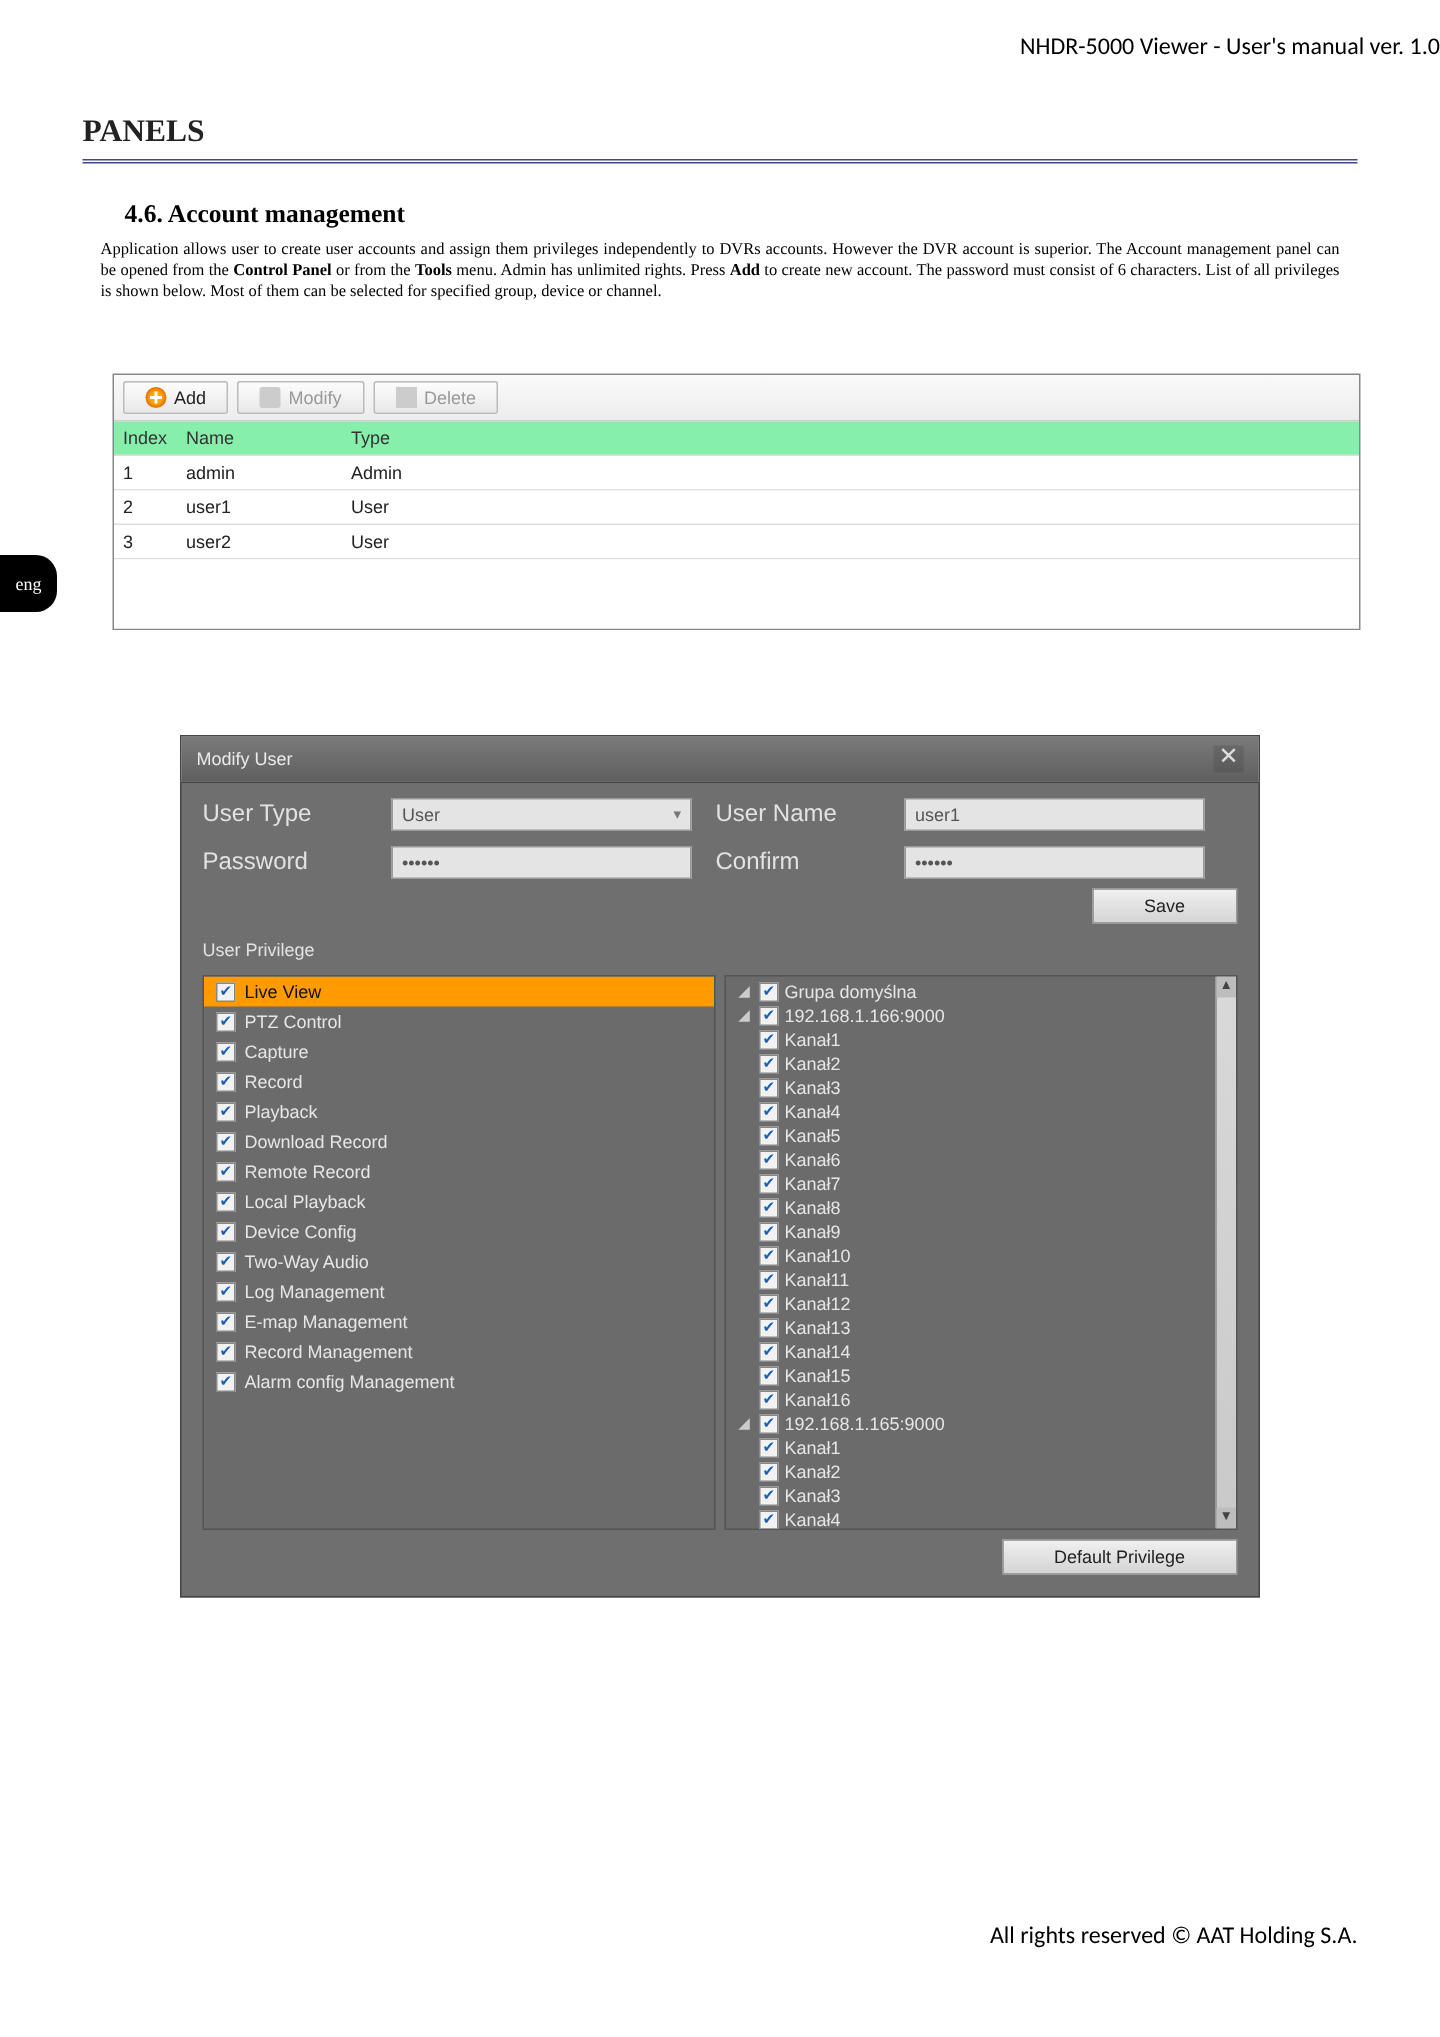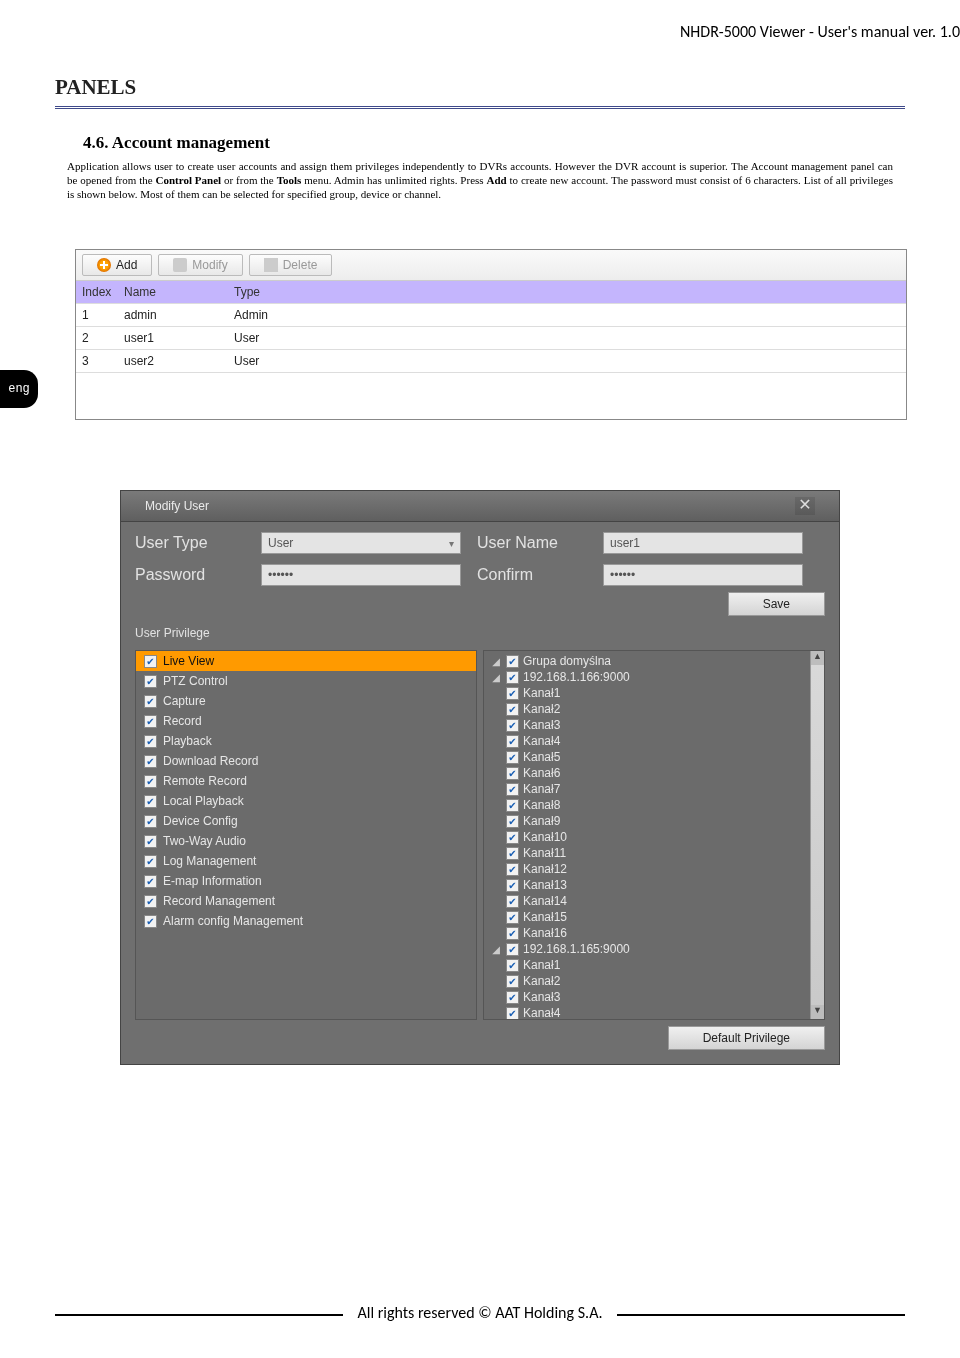--- a/index.html
+++ b/index.html
@@ -47,21 +47,21 @@
   }
   .body-para b { font-weight: bold; }
   .eng-tab {
     position: absolute;
     left: 0;
     top: 370px;
     width: 38px;
     height: 38px;
     background: #000;
     color: #fff;
-    font-family: Liberation Mono, monospace;
+    font-family: Liberation Serif, serif;
     font-size: 12px;
     display: flex;
     align-items: center;
     justify-content: center;
     border-top-right-radius: 14px;
     border-bottom-right-radius: 14px;
   }
 
   
   .shot1 {
@@ -98,35 +98,35 @@
   .ico-add::before { left:6px; top:3px; width:2px; height:8px; }
   .ico-add::after  { left:3px; top:6px; width:8px; height:2px; }
   .ico-mod { background:#ccc; border-radius:2px; }
   .ico-del { background:#ccc; }
   .shot1-head, .shot1-row {
     display: grid;
     grid-template-columns: 42px 110px 1fr;
     padding: 4px 6px;
     border-bottom: 1px solid #ddd;
   }
-  .shot1-head { background: #c4b5fd; font-weight: normal; color:#333; }
+  .shot1-head { background: #86efac; font-weight: normal; color:#333; }
   .shot1-row { background:#fff; }
   .shot1-blank { height: 46px; background:#fff; }
 
   
   .shot2 {
     margin: 70px auto 0 auto;
     width: 720px;
     font-family: Arial, sans-serif;
     font-size: 12px;
   }
   .dlg-titlebar {
     background: linear-gradient(#7a7a7a,#5f5f5f);
     color: #eaeaea;
-    padding: 6px 24px;
+    padding: 6px 10px;
     display: flex;
     justify-content: space-between;
     align-items: center;
     border: 1px solid #444;
     border-bottom: none;
   }
   .dlg-close {
     font-size: 16px;
     color: #ddd;
     background: rgba(0,0,0,0.1);
@@ -225,20 +225,21 @@
     position: absolute;
     bottom: 30px;
     left: 0; right: 0;
     text-align: center;
     font-family: Calibri, Arial, sans-serif;
     font-size: 16px;
   }
   .footer-line-wrap {
     display:flex; align-items:flex-end; justify-content:center; gap:14px;
     margin: 0 55px 6px 55px;
+    flex-direction: column;
   }
   .footer-line-wrap .rule {
     flex:1; height:0; border-top:2px solid #000; margin-bottom:6px;
   }
   .page-num { font-size:16px; }
 </style>
 </head>
 <body>
 
 <div class="page-header">NHDR-5000 Viewer - User's manual ver. 1.0</div>
@@ -366,21 +367,21 @@
               <li>
                 <span class="cbx">✔</span>
                 <span>Two-Way Audio</span>
               </li>
               <li>
                 <span class="cbx">✔</span>
                 <span>Log Management</span>
               </li>
               <li>
                 <span class="cbx">✔</span>
-                <span>E-map Information</span>
+                <span>E-map Management</span>
               </li>
               <li>
                 <span class="cbx">✔</span>
                 <span>Record Management</span>
               </li>
               <li>
                 <span class="cbx">✔</span>
                 <span>Alarm config Management</span>
               </li>
             </ul>

